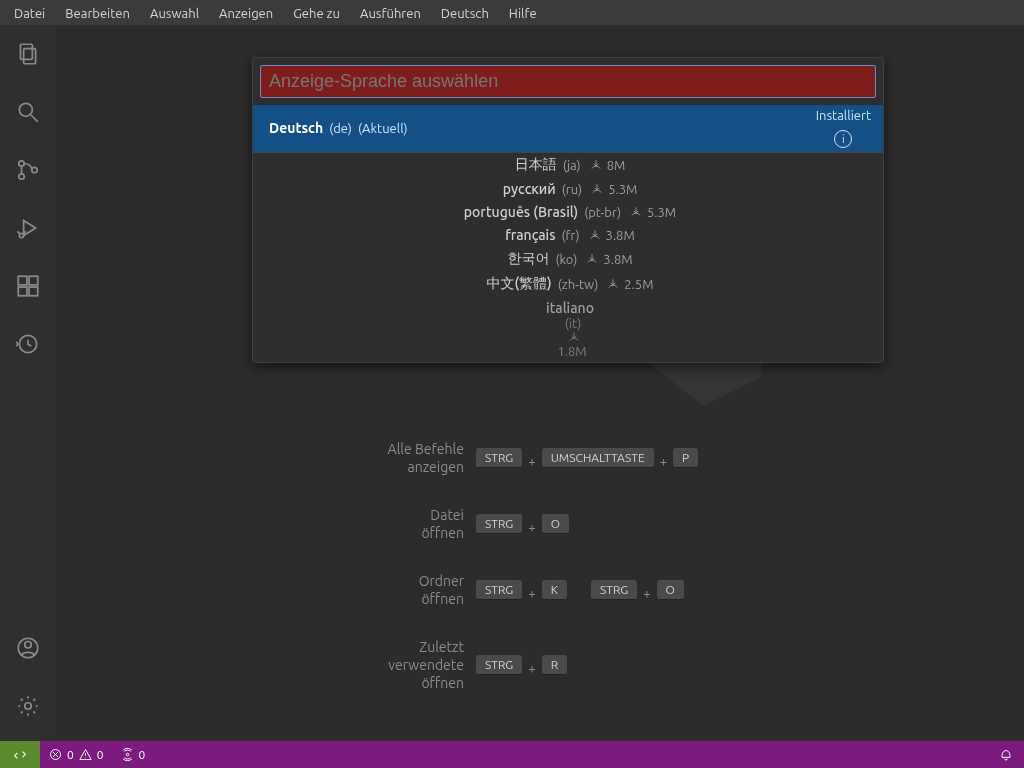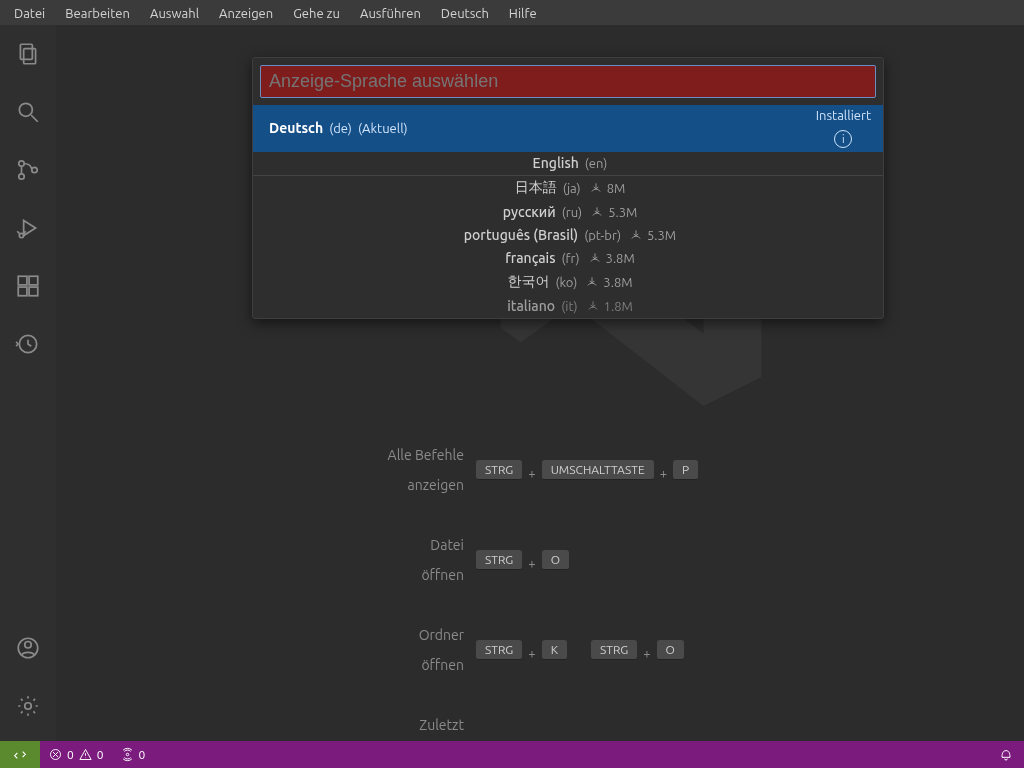--- a/index.html
+++ b/index.html
@@ -76,21 +76,21 @@
   .hint-row {
     display:flex;
     align-items:center;
     margin-bottom: 30px;
   }
   .hint-label {
     width: 420px;
     text-align: right;
     color: #8b8b8b;
     font-size: 14px;
-    line-height: 30px;
+    line-height: 18px;
     white-space: pre-line;
     padding-right: 12px;
   }
   .hint-keys {
     display:flex;
     align-items:flex-end;
     gap: 6px;
   }
   .key {
     background: #4a4a4a;
@@ -147,21 +147,21 @@
   .qp-item .lang-code { color: #9d9d9d; margin-left: 6px; font-size: 13px; }
   .qp-item.selected .lang-code { color: #cfe3fb; }
   .qp-item .dl-icon { margin-left: 8px; color:#9d9d9d; display:inline-flex; }
   .qp-item .dl-icon svg { width:14px; height:14px; stroke:currentColor; fill:none; stroke-width:1.6;}
   .qp-item .dl-count { margin-left: 4px; color:#9d9d9d; font-size:13px;}
   .qp-item .right { margin-left:auto; color:#cfe3fb; font-size:13px; display:flex; align-items:center; gap:8px;flex-direction:column;}
   .qp-item .info-icon { width:18px;height:18px; border:1.5px solid #cfe3fb; border-radius:50%; display:inline-flex; align-items:center; justify-content:center; font-size:11px; }
   .qp-divider { height:1px; background:#444; margin:0 0;}
   .qp-item .lang-name { font-family: inherit; }
   .qp-item .available { color:#4aa3ff; font-size:13px;}
-  .qp-item.truncated { opacity:0.7; }
+  .qp-item.truncated { opacity:0.7;flex-direction:column; }
 
   
   .statusbar {
     position:absolute;
     left:0; bottom:0;
     width: 1024px; height: 27px;
     background: #7a1b7d;
     display:flex;
     align-items:center;
     color:#fff;
@@ -312,24 +312,20 @@
     <div class="qp-list">
         <div class="qp-item selected">
           <span class="lang-name">Deutsch</span>
           <span class="lang-code">(de)</span>
           <span class="lang-code"> (Aktuell)</span>
           <span class="right">
             <span>Installiert</span>
             <span class="info-icon">i</span>
           </span>
         </div>
-        <div class="qp-item">
-          <span class="lang-name">English</span>
-          <span class="lang-code">(en)</span>
-        </div>
         <div class="qp-divider"></div>
         <div class="qp-item">
           <span class="lang-name">日本語</span>
           <span class="lang-code">(ja)</span>
           <span class="dl-icon">
             <svg viewBox="0 0 24 24">
               <path d="M12 4 V14 M8 10 L12 14 L16 10 M5 18 A8 8 0 0 1 19 18"></path>
             </svg>
           </span>
           <span class="dl-count">8M</span>
@@ -366,20 +362,30 @@
         </div>
         <div class="qp-item">
           <span class="lang-name">한국어</span>
           <span class="lang-code">(ko)</span>
           <span class="dl-icon">
             <svg viewBox="0 0 24 24">
               <path d="M12 4 V14 M8 10 L12 14 L16 10 M5 18 A8 8 0 0 1 19 18"></path>
             </svg>
           </span>
           <span class="dl-count">3.8M</span>
+        </div>
+        <div class="qp-item">
+          <span class="lang-name">中文(繁體)</span>
+          <span class="lang-code">(zh-tw)</span>
+          <span class="dl-icon">
+            <svg viewBox="0 0 24 24">
+              <path d="M12 4 V14 M8 10 L12 14 L16 10 M5 18 A8 8 0 0 1 19 18"></path>
+            </svg>
+          </span>
+          <span class="dl-count">2.5M</span>
         </div>
         <div class="qp-item truncated">
           <span class="lang-name">italiano</span>
           <span class="lang-code">(it)</span>
           <span class="dl-icon">
             <svg viewBox="0 0 24 24">
               <path d="M12 4 V14 M8 10 L12 14 L16 10 M5 18 A8 8 0 0 1 19 18"></path>
             </svg>
           </span>
           <span class="dl-count">1.8M</span>

